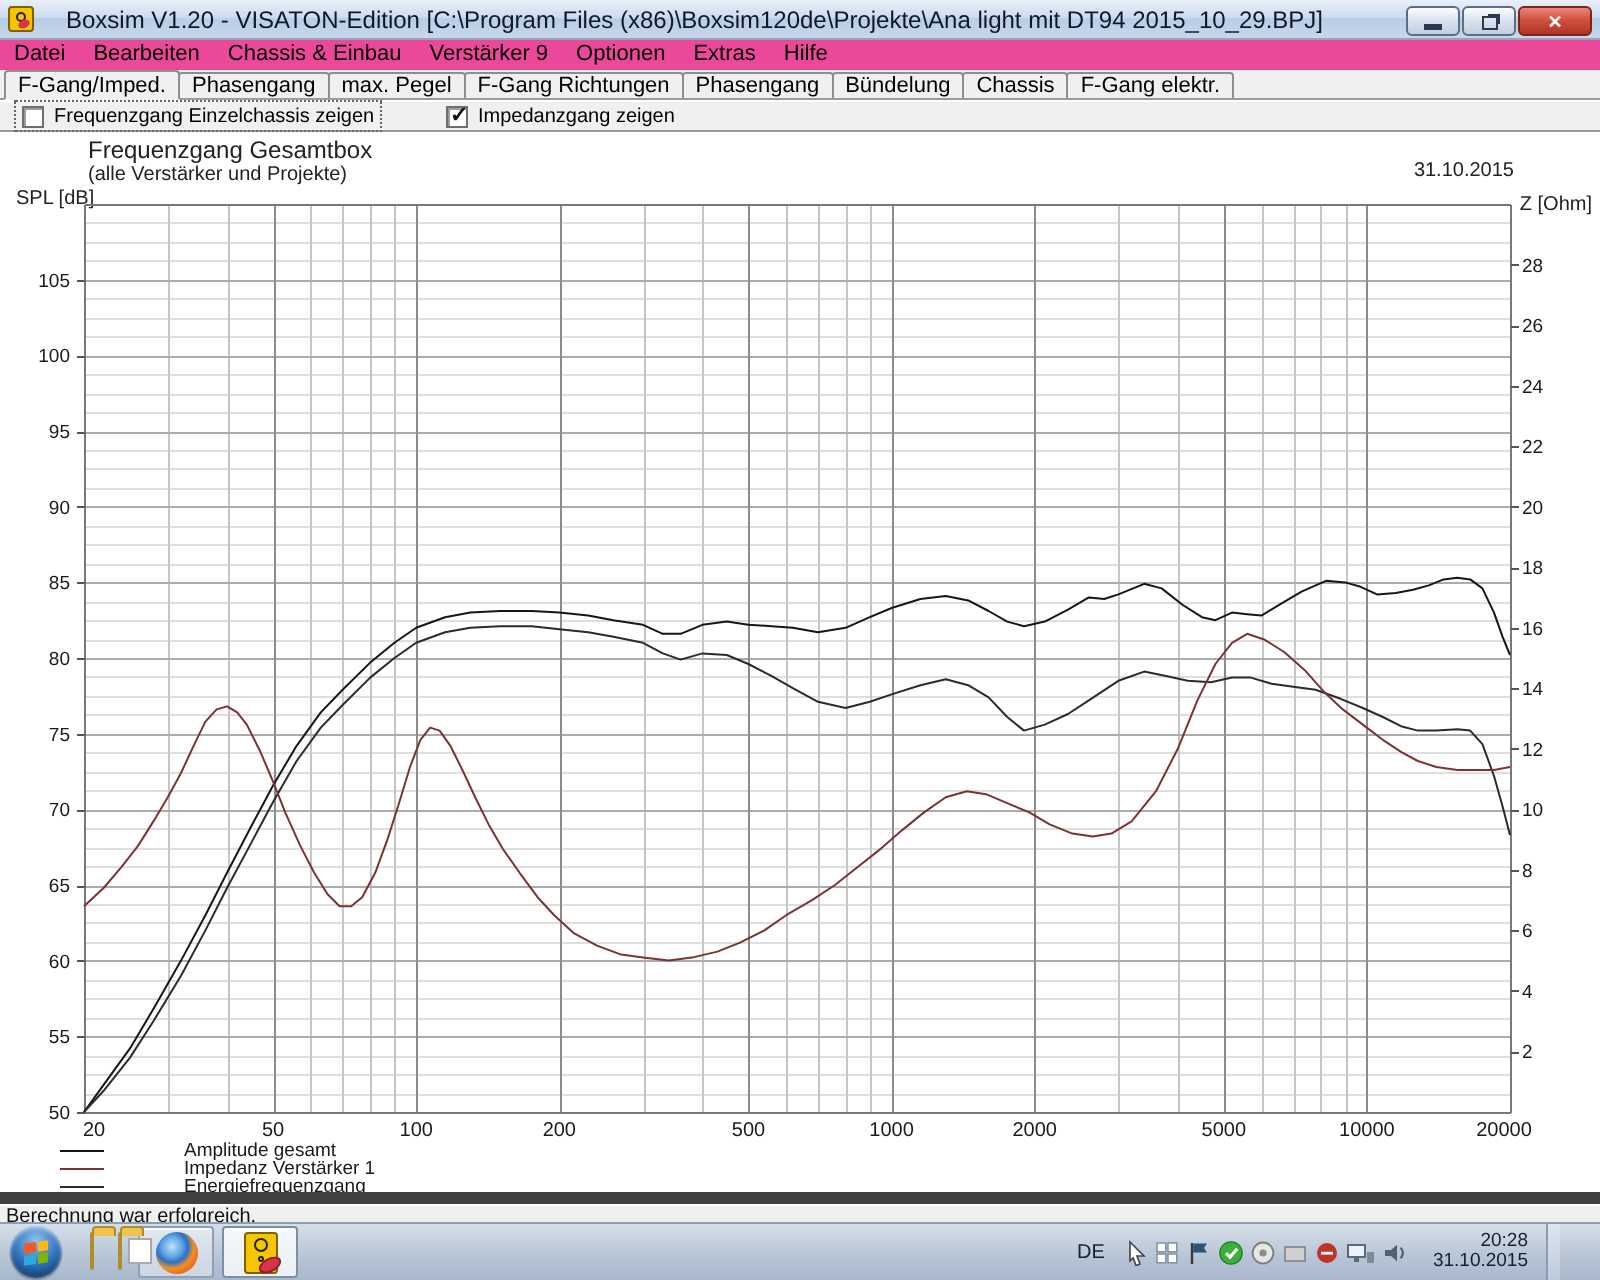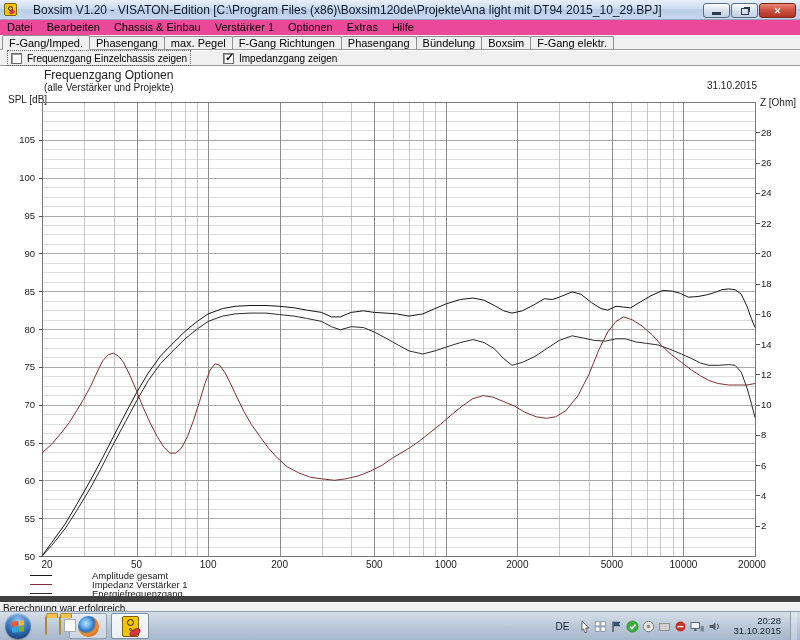--- a/index.html
+++ b/index.html
@@ -78,21 +78,21 @@
   .task-btn { width:38px; height:26px; border:1px solid #8ea0b6; border-radius:2px; margin:0 2px;
     display:flex; align-items:center; justify-content:center; background:rgba(255,255,255,.40);
     box-shadow:inset 0 1px 0 rgba(255,255,255,.8); flex:0 0 auto; }
   .task-btn.active { background:rgba(255,255,255,.78); border-color:#7d8fa5; }
   .firefox-icon { width:21px; height:21px; border-radius:50%;
     background:radial-gradient(circle at 38% 35%, #bfe2fa 0%, #63a8e8 26%, #2b71c4 42%, #f09026 58%, #e2641f 78%, #a33f0e 100%); }
   .boxsim-icon { width:17px; height:21px; background:#f6c400; border:1px solid #7e6200; border-radius:2px; position:relative; }
   .boxsim-icon i { position:absolute; left:4px; top:2px; width:7px; height:7px; border:1px solid #222; border-radius:50%; }
   .boxsim-icon u { position:absolute; left:6px; top:11px; width:3px; height:3px; border:1px solid #222; border-radius:50%; }
   .boxsim-icon b { position:absolute; right:-3px; bottom:0px; width:12px; height:7px; background:#d9344a; border:1px solid #8c1f30; border-radius:50%; transform:rotate(-28deg); }
-  .tray { margin-left:auto; display:flex; align-items:center; gap:3px; padding-right:3px; }
+  .tray { margin-left:auto; display:flex; align-items:center; gap:3px; padding-right:20px; }
   .tray-lang { font-size:10px; color:#16202d; margin-right:6px; }
   .tray svg { display:block; }
   .clock { text-align:right; font-size:9.5px; line-height:10px; color:#16202d; margin:0 6px 0 8px; }
   .show-desktop { width:7px; height:29px; border-left:1px solid #8d9cae; background:linear-gradient(#dfe6ee,#bccadb); flex:0 0 auto; }
 </style>
 </head>
 <body>
 
 <div class="titlebar">
   <span class="app-icon-small">
@@ -108,50 +108,50 @@
         <span class="restglyph"></span>
       </span>
     <span class="winbtn close">✕</span>
   </span>
 </div>
 
 <div class="menubar" id="menubar">
     <span class="menu-item">Datei</span>
     <span class="menu-item">Bearbeiten</span>
     <span class="menu-item">Chassis &amp; Einbau</span>
-    <span class="menu-item">Verstärker 1</span>
+    <span class="menu-item">Verstärker 9</span>
     <span class="menu-item">Optionen</span>
     <span class="menu-item">Extras</span>
     <span class="menu-item">Hilfe</span>
   </div>
 
 <div class="tabrow" id="tabrow">
     <span class="tab active">F-Gang/Imped.</span>
     <span class="tab">Phasengang</span>
     <span class="tab">max. Pegel</span>
     <span class="tab">F-Gang Richtungen</span>
     <span class="tab">Phasengang</span>
     <span class="tab">Bündelung</span>
-    <span class="tab">Boxsim</span>
+    <span class="tab">Chassis</span>
     <span class="tab">F-Gang elektr.</span>
   </div>
 
 <div class="checkpanel" id="checkpanel">
     <span class="cb-group focused" style="left: 8px;">
       <span class="cb-box"></span>
       <span>Frequenzgang Einzelchassis zeigen</span>
     </span>
     <span class="cb-group" style="left: 220px;">
       <span class="cb-box checked"></span>
       <span>Impedanzgang zeigen</span>
     </span>
   </div>
 
 <div class="client">
-  <div class="chart-title">Frequenzgang Optionen</div>
+  <div class="chart-title">Frequenzgang Gesamtbox</div>
   <div class="chart-subtitle">(alle Verstärker und Projekte)</div>
   <div class="chart-date">31.10.2015</div>
   <div class="yleft-label">SPL [dB]</div>
   <div class="yright-label">Z [Ohm]</div>
   <svg id="plot" width="800" height="530">
       <line x1="42.5" y1="481.5" x2="755.5" y2="481.5" stroke="#dedede" stroke-width="1" shape-rendering="crispEdges"></line>
       <line x1="42.5" y1="471.5" x2="755.5" y2="471.5" stroke="#dedede" stroke-width="1" shape-rendering="crispEdges"></line>
       <line x1="42.5" y1="462.5" x2="755.5" y2="462.5" stroke="#dedede" stroke-width="1" shape-rendering="crispEdges"></line>
       <line x1="42.5" y1="443.5" x2="755.5" y2="443.5" stroke="#dedede" stroke-width="1" shape-rendering="crispEdges"></line>
       <line x1="42.5" y1="433.5" x2="755.5" y2="433.5" stroke="#dedede" stroke-width="1" shape-rendering="crispEdges"></line>

